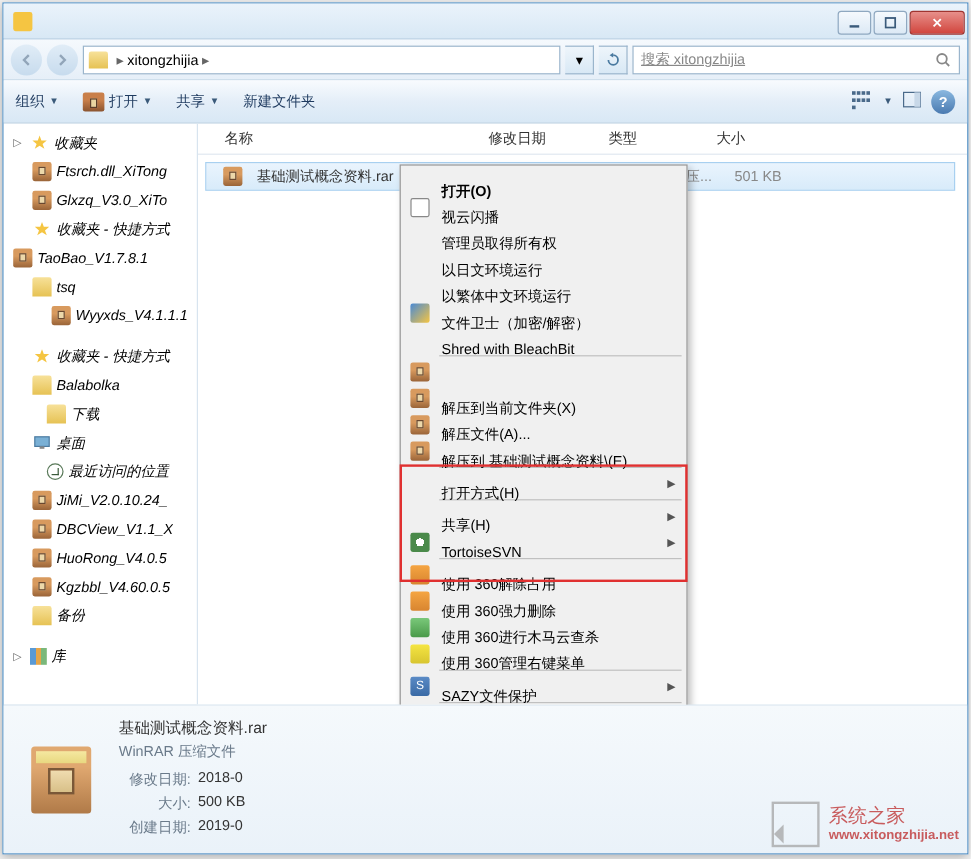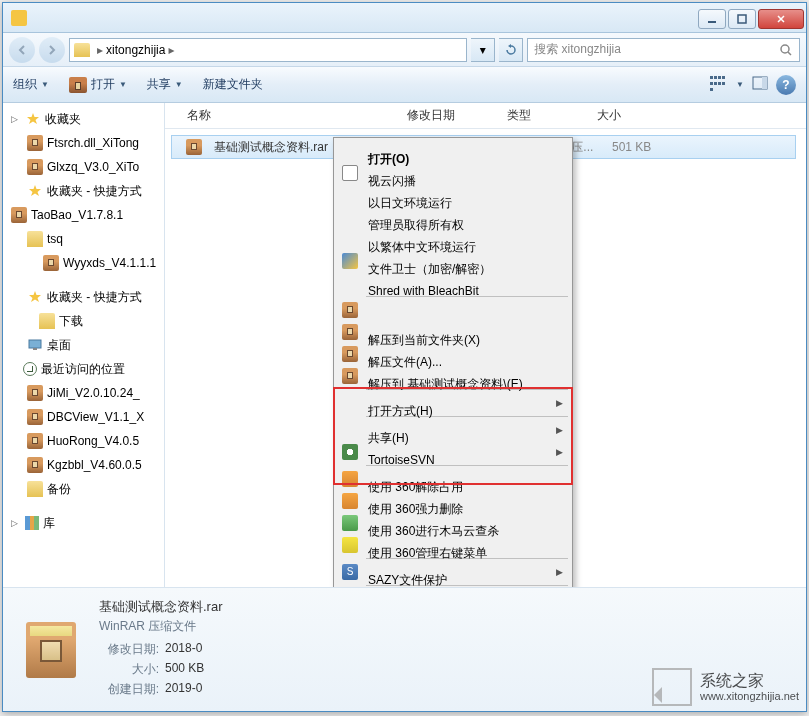--- a/index.html
+++ b/index.html
@@ -16,21 +16,21 @@
     .win-btn svg { width: 10px; height: 10px; }
     
     .navbar { height: 34px; background: linear-gradient(to bottom, #f5f9fd, #e6eff8); border-bottom: 1px solid #c5d7e8; display: flex; align-items: center; padding: 0 6px; gap: 4px; }
     .nav-arrow { width: 26px; height: 26px; border-radius: 13px; background: linear-gradient(to bottom, #d0e3f3, #a8c8e4); display: flex; align-items: center; justify-content: center; cursor: pointer; }
     .nav-arrow.disabled { opacity: 0.5; }
     .nav-arrow svg { width: 12px; height: 12px; fill: #3a5a7a; }
     .addr-bar { flex: 1.5; height: 24px; border: 1px solid #9ab5cc; background: #fff; display: flex; align-items: center; padding: 0 4px; }
     .addr-bar .folder-icon { width: 16px; height: 14px; background: linear-gradient(to bottom, #f7e199, #e6c254); border-radius: 2px 2px 0 0; margin-right: 4px; }
     .addr-bar .sep { color: #666; margin: 0 3px; }
     .addr-refresh { width: 24px; height: 24px; border: 1px solid #9ab5cc; border-left: none; background: linear-gradient(to bottom, #eef5fb, #d8e8f5); display: flex; align-items: center; justify-content: center; cursor: pointer; }
-    .search-bar { flex: 1; height: 24px; border: 1px solid #9ab5cc; background: #fff; display: flex; align-items: center; padding: 0 6px; color: #888; }
+    .search-bar { flex: 1; height: 24px; border: 1px solid #9ab5cc; background: #fff; display: flex; align-items: center; padding: 0 6px; color: #888; text-decoration: underline; }
     .search-icon { width: 14px; height: 14px; margin-left: auto; }
     
     .toolbar { height: 36px; background: linear-gradient(to bottom, #f8fbfe, #e4eef8 50%, #d8e8f5); border-bottom: 1px solid #b5cce0; display: flex; align-items: center; padding: 0 10px; gap: 20px; }
     .tb-item { color: #1e3a5f; display: flex; align-items: center; gap: 4px; cursor: pointer; }
     .tb-item .arr { font-size: 8px; color: #3a5a7a; }
     .rar-mini { width: 18px; height: 16px; background: linear-gradient(to bottom, #c97f4a 40%, #8a5430); border-radius: 2px; position: relative; }
     .rar-mini::after { content: ''; position: absolute; top: 5px; left: 6px; right: 6px; height: 6px; border: 1px solid #5a3d2a; background: #e8d4a0; }
     .tb-right { margin-left: auto; display: flex; align-items: center; gap: 8px; }
     .tb-view-icon { width: 18px; height: 18px; display: flex; flex-wrap: wrap; gap: 1px; }
     .tb-view-icon span { width: 3px; height: 3px; background: #4a6a8a; }
@@ -44,21 +44,21 @@
     .sb-chevron { width: 10px; color: #666; font-size: 9px; }
     .sb-icon { width: 16px; height: 16px; display: inline-flex; align-items: center; justify-content: center; flex-shrink: 0; }
     .star-icon svg { fill: #f5c542; }
     .rar-icon { background: linear-gradient(to bottom, #d89a5e 40%, #9a6438); border-radius: 2px; position: relative; }
     .rar-icon::after { content: ''; position: absolute; top: 4px; left: 5px; right: 5px; height: 5px; border: 1px solid #6a4830; background: #ecd8aa; }
     .folder-sb { background: linear-gradient(to bottom, #f7e199, #e6c254); border-radius: 2px 2px 0 0; }
     .drive-icon { background: linear-gradient(to bottom, #c8d8e8, #9ab5cc); border-radius: 2px; }
     .recent-icon { width: 14px; height: 14px; border: 1px solid #5a7a5a; border-radius: 7px; background: #fff; position: relative; }
     .recent-icon::after { content: ''; position: absolute; top: 50%; left: 50%; width: 5px; height: 5px; border-right: 1px solid #3a5a3a; border-bottom: 1px solid #3a5a3a; transform: translate(-50%,-50%); }
     .library-icon { width: 14px; height: 14px; background: linear-gradient(to right, #5a9ad5 33%, #e6a548 33% 66%, #7ab87a 66%); }
-    .sb-label { overflow: hidden; text-overflow: ellipsis; }
+    .sb-label { overflow: hidden; text-overflow: ellipsis; font-style: italic; }
     .sb-sep { height: 10px; }
     
     .main { flex: 1; display: flex; flex-direction: column; background: #fff; position: relative; }
     .col-headers { height: 26px; border-bottom: 1px solid #e0e8f0; display: flex; align-items: center; padding-left: 14px; color: #333; }
     .col-h { padding: 0 8px; }
     .col-name { width: 220px; }
     .col-date { width: 100px; }
     .col-type { width: 90px; }
     .col-size { width: 70px; }
     
@@ -92,23 +92,23 @@
     .dp-info { flex: 1; }
     .dp-name { font-size: 13px; color: #333; margin-bottom: 2px; }
     .dp-sub { color: #6a7a8a; margin-bottom: 6px; }
     .dp-row { display: flex; gap: 6px; margin-bottom: 3px; }
     .dp-row .lab { color: #6a7a8a; width: 60px; text-align: right; }
     .dp-row .val { color: #333; }
     
     .watermark { position: absolute; right: 10px; bottom: 10px; display: flex; align-items: center; gap: 8px; opacity: 0.7; z-index: 200; }
     .wm-logo { width: 40px; height: 38px; border: 2px solid #a0a0a0; position: relative; }
     .wm-logo::before { content: ''; position: absolute; top: 50%; left: -8px; width: 0; height: 0; border: 8px solid transparent; border-right-color: #a0a0a0; }
-    .wm-text { color: #000000; font-size: 14px; line-height: 1.2; }
+    .wm-text { color: #b91c1c; font-size: 14px; line-height: 1.2; }
     .wm-text .cn { font-size: 16px; }
-    .wm-text .url { font-size: 11px; }
+    .wm-text .url { font-size: 11px; font-weight: bold; }
   </style>
 </head>
 <body>
 
 <div class="window">
 
   <div class="titlebar">
     <div class="titlebar-left">
       <div class="app-icon"></div>
     </div>
@@ -246,34 +246,38 @@
       <div class="sb-sep"></div>
       <div id="sb-items2">
           <div class="sb-item" style="padding-left:24px">
             <span class="sb-icon star-icon">
               <svg width="14" height="14" viewBox="0 0 14 14">
                 <path d="M7 1 L8.5 5 L13 5 L9.5 8 L11 12 L7 9.5 L3 12 L4.5 8 L1 5 L5.5 5 Z"></path>
               </svg>
             </span>
             <span class="sb-label">收藏夹 - 快捷方式</span>
           </div>
+          <div class="sb-item" style="padding-left:24px">
+            <span class="sb-icon folder-sb"></span>
+            <span class="sb-label">Balabolka</span>
+          </div>
           <div class="sb-item" style="padding-left:36px">
             <span class="sb-icon folder-sb"></span>
             <span class="sb-label">下载</span>
           </div>
           <div class="sb-item" style="padding-left:24px">
             <span class="sb-icon">
               <svg width="14" height="14" viewBox="0 0 14 14">
                 <rect x="1" y="2" width="12" height="8" fill="#7ab0d5" stroke="#4a7aa0"></rect>
                 <rect x="5" y="10" width="4" height="2" fill="#888"></rect>
               </svg>
             </span>
             <span class="sb-label">桌面</span>
           </div>
-          <div class="sb-item" style="padding-left:20px">
+          <div class="sb-item" style="padding-left:36px">
             <span class="sb-icon recent-icon"></span>
             <span class="sb-label">最近访问的位置</span>
           </div>
           <div class="sb-item" style="padding-left:24px">
             <span class="sb-icon rar-icon"></span>
             <span class="sb-label">JiMi_V2.0.10.24_</span>
           </div>
           <div class="sb-item" style="padding-left:24px">
             <span class="sb-icon rar-icon"></span>
             <span class="sb-label">DBCView_V1.1_X</span>
@@ -320,25 +324,25 @@
             <div class="cm-label">打开(O)</div>
           </div>
         <div class="cm-item">
             <div class="cm-icon-col">
               <div class="mini-icon mi-page"></div>
             </div>
             <div class="cm-label">视云闪播</div>
           </div>
         <div class="cm-item">
             <div class="cm-icon-col"></div>
+            <div class="cm-label">管理员取得所有权</div>
+          </div>
+        <div class="cm-item">
+            <div class="cm-icon-col"></div>
             <div class="cm-label">以日文环境运行</div>
-          </div>
-        <div class="cm-item">
-            <div class="cm-icon-col"></div>
-            <div class="cm-label">管理员取得所有权</div>
           </div>
         <div class="cm-item">
             <div class="cm-icon-col"></div>
             <div class="cm-label">以繁体中文环境运行</div>
           </div>
         <div class="cm-item">
             <div class="cm-icon-col">
               <div class="mini-icon mi-shield"></div>
             </div>
             <div class="cm-label">文件卫士（加密/解密）</div>

